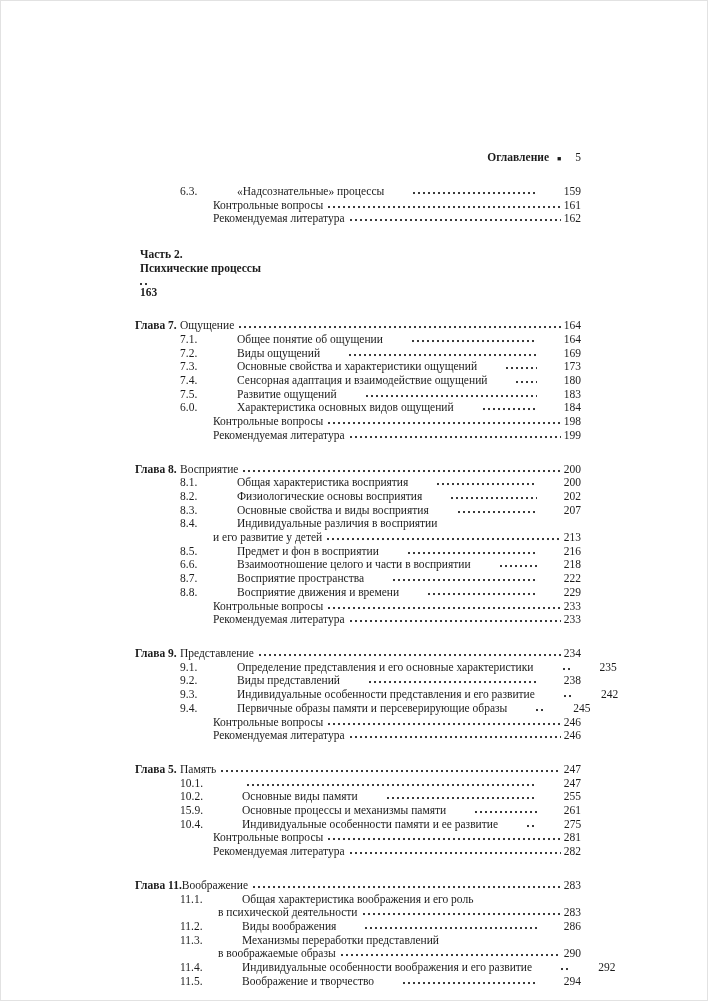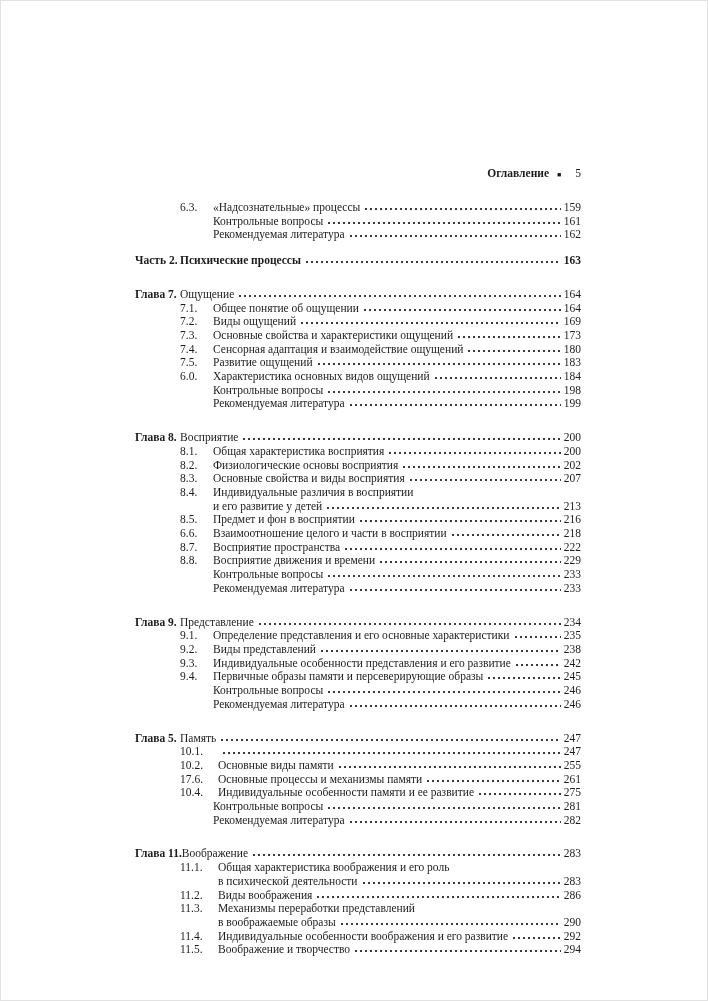--- a/index.html
+++ b/index.html
@@ -12,21 +12,21 @@
   }
   .page {
     position: relative;
     width: 708px; height: 1001px;
     background: var(--page-background, #ffffff);
     box-shadow: inset 0 0 0 1px #e2e2e2;
     overflow: hidden;
   }
   .content {
     position: absolute;
-    left: 135px; top: 166px;
+    left: 135px; top: 150px;
     width: 446px;
   }
   .hdr {
     display: flex; justify-content: flex-end; align-items: baseline;
     margin-bottom: 19px;
     line-height: 14px;
   }
   .hdr .t { font-weight: bold; }
   .hdr .sq { font-size: 7px; margin: 0 14px 0 8px; }
   .row { display: flex; align-items: baseline; line-height: 13.7px; }
@@ -38,24 +38,24 @@
     margin: 0 3px 0 5px;
     align-self: baseline;
     background-image: radial-gradient(circle at 1px 1.2px, var(--leader-dots, #3a3a3a) 1px, transparent 1.4px);
     background-size: 5px 3px;
     background-repeat: repeat-x;
     background-position: left bottom;
   }
   
   .head .lbl { min-width: 45px; font-weight: bold; }
   .part .txt, .part .pg, .part .lbl { font-weight: bold; }
-  .part { margin-top: 12px; }
+  .part { margin-top: 22px; flex-direction: column; }
   .chapter { margin-top: 20px; }
   
-  .sec { padding-left: 45px; }
+  .sec { padding-left: 45px; gap: 24px; }
   .sec .lbl { min-width: 33px; }
   .sec.wide .lbl { min-width: 38px; }
   
   .plain { padding-left: 78px; }
   
   .cont { padding-left: 78px; }
   .cont.wide { padding-left: 83px; }
 </style>
 </head>
 <body>
@@ -260,21 +260,21 @@
           <span class="leader"></span>
           <span class="pg">247</span>
         </div>
         <div class="row sec wide">
           <span class="lbl">10.2.</span>
           <span class="txt">Основные виды памяти</span>
           <span class="leader"></span>
           <span class="pg">255</span>
         </div>
         <div class="row sec wide">
-          <span class="lbl">17.6.</span>
+          <span class="lbl">15.9.</span>
           <span class="txt">Основные процессы и механизмы памяти</span>
           <span class="leader"></span>
           <span class="pg">261</span>
         </div>
         <div class="row sec wide">
           <span class="lbl">10.4.</span>
           <span class="txt">Индивидуальные особенности памяти и ее развитие</span>
           <span class="leader"></span>
           <span class="pg">275</span>
         </div>

